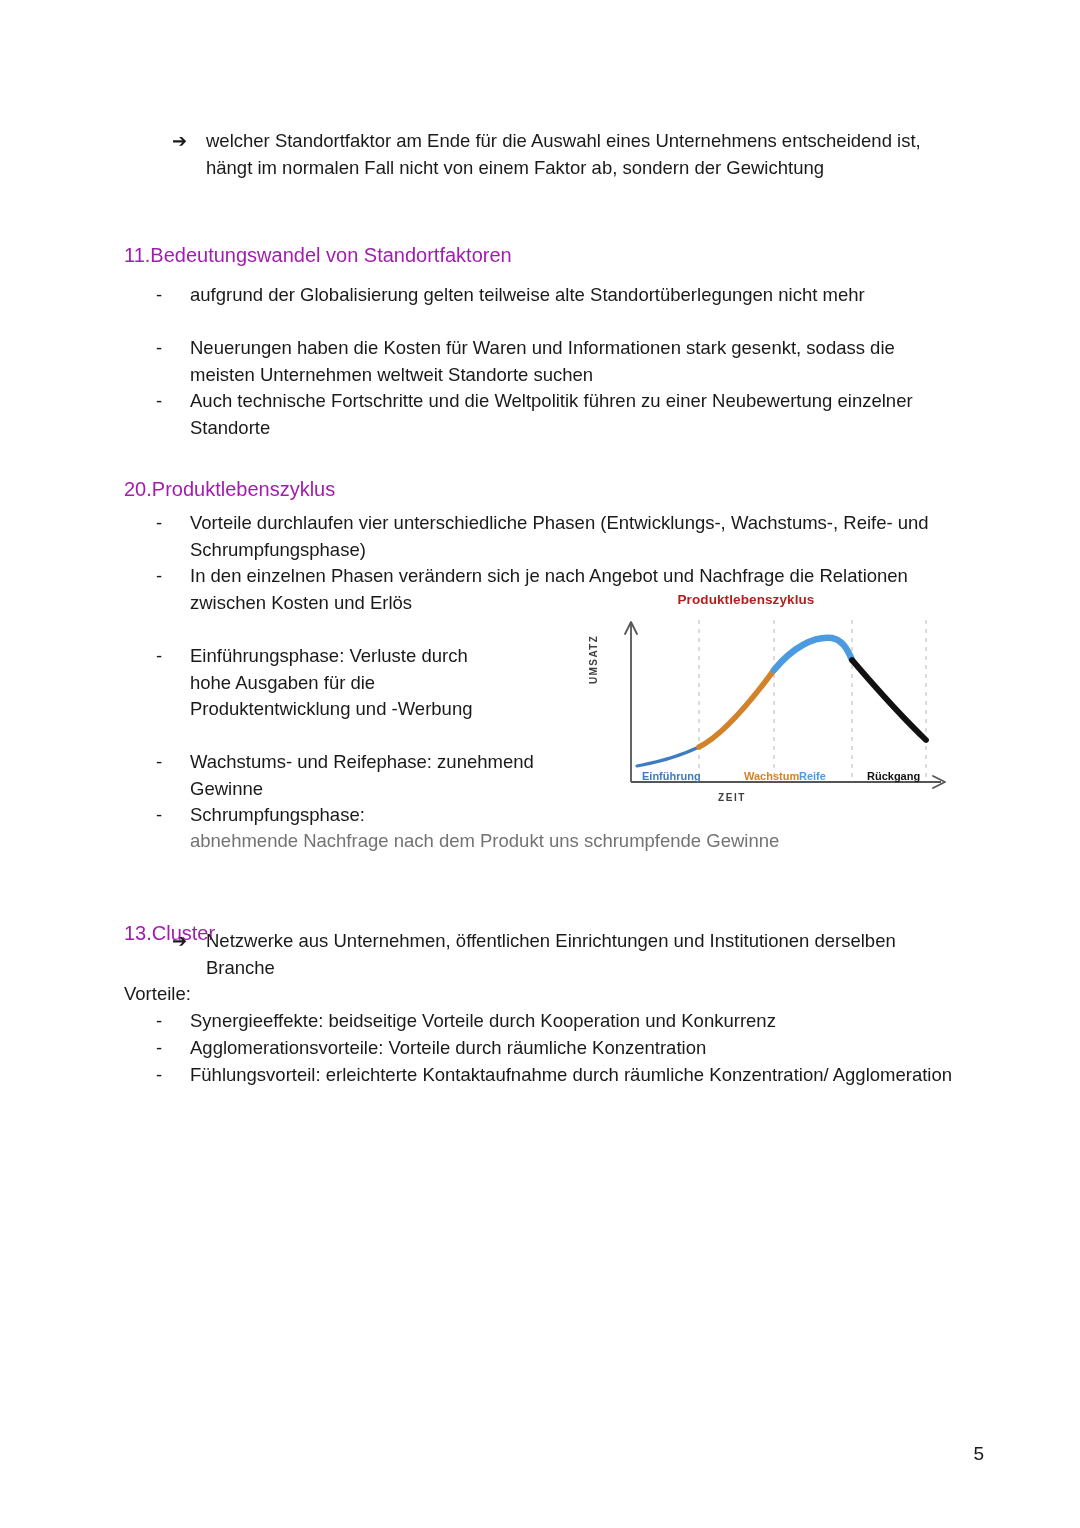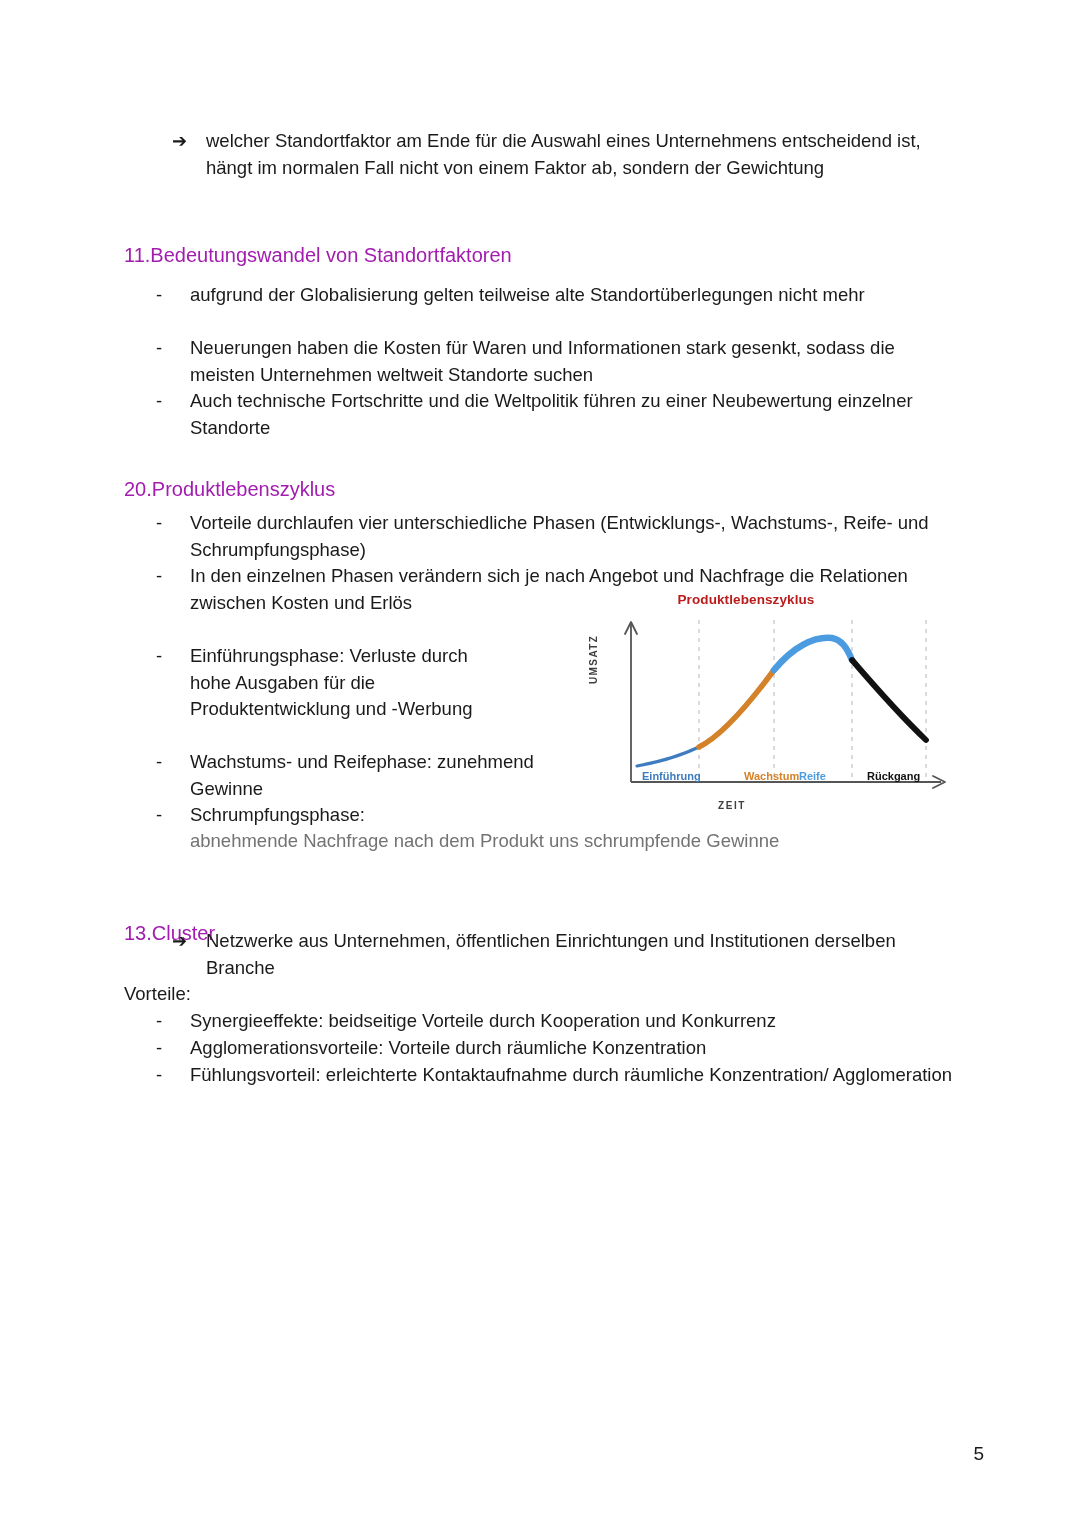--- a/index.html
+++ b/index.html
@@ -113,21 +113,21 @@
     font-weight: bold;
     letter-spacing: 1.4px;
     color: #3f3f3f;
     transform: rotate(-90deg);
     transform-origin: left top;
     white-space: nowrap;
   }
   .axis-x-label {
     position: absolute;
     left: 122px;
-    top: 208px;
+    top: 200px;
     font-size: 10px;
     font-weight: bold;
     letter-spacing: 1.6px;
     color: #3f3f3f;
   }
   .phase-label {
     position: absolute;
     top: 178px;
     font-size: 11px;
     font-weight: bold;

